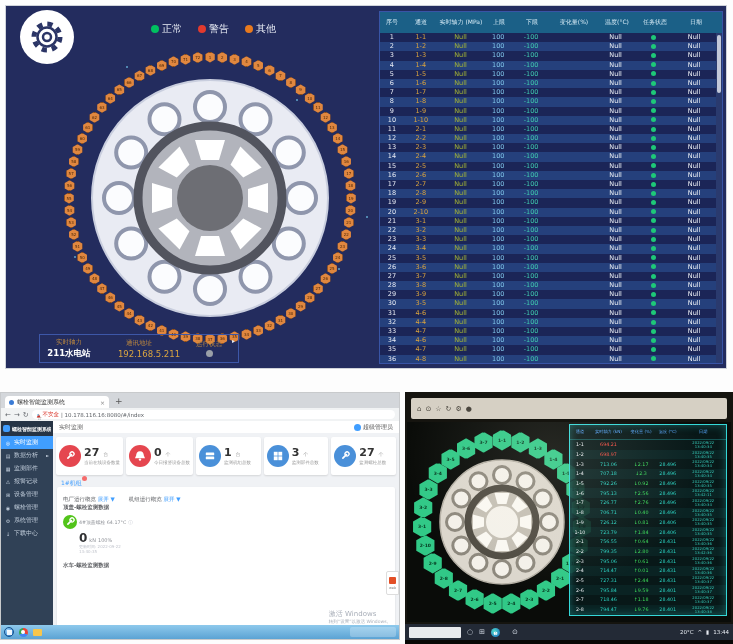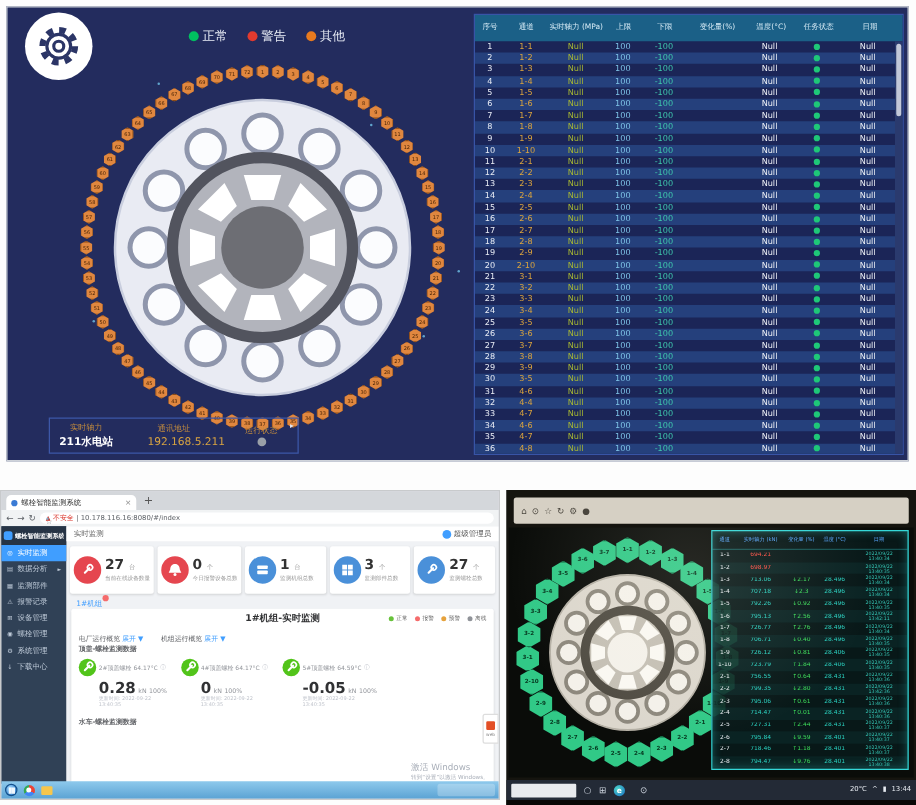--- a/index.html
+++ b/index.html
@@ -874,102 +874,41 @@
               </div>
             </div>
           </div>
 
         <div id="unit-tab">
           <span>1#机组</span>
           <i class="badge"></i>
         </div>
 
         <div id="big-card">
-          <div class="card-head">
-            <span class="ct">1#机组-实时监测</span>
-            <span id="card-legend">
-                <span class="cl-item">
-                  <i class="cl-dot" style="background: rgb(103, 194, 58);"></i>
-                  <span>正常</span>
-                </span>
-                <span class="cl-item">
-                  <i class="cl-dot" style="background: rgb(245, 108, 108);"></i>
-                  <span>报警</span>
-                </span>
-                <span class="cl-item">
-                  <i class="cl-dot" style="background: rgb(230, 162, 60);"></i>
-                  <span>预警</span>
-                </span>
-                <span class="cl-item">
-                  <i class="cl-dot" style="background: rgb(144, 147, 153);"></i>
-                  <span>离线</span>
-                </span>
-              </span>
-          </div>
           <div id="toggles">
               <span><span class="tg-label">电厂运行概览 </span><span class="tg-act">展开 ▼</span></span>
               <span><span class="tg-label">机组运行概览 </span><span class="tg-act">展开 ▼</span></span>
             </div>
           <div class="sec">顶盖-螺栓监测数据</div>
           <div class="sense-grid" id="sense1">
-              <div class="sense">
-                <div class="sense-top">
-                  <span class="sense-ic">
-                    <svg width="12" height="12" viewBox="0 0 10 10" fill="#fff">
-                      <g transform="rotate(45 5 5)">
-                        <rect x="4.3" y="2.6" width="1.4" height="5.6" rx=".7"></rect>
-                        <circle cx="5" cy="2.6" r="1.7" fill="none" stroke="#fff" stroke-width="1.1"></circle>
-                      </g>
-                    </svg>
-                  </span>
-                  <span class="sense-name">2#顶盖螺栓 64.17°C</span>
-                  <span class="sense-info">ⓘ</span>
-                </div>
-                <div class="sense-valrow">
-                  <span class="sense-val">0.28</span>
-                  <span class="sense-unit">kN</span>
-                  <span class="sense-pct">100%</span>
-                </div>
-                <div class="sense-time">更新时间: 2022-09-22<br>13:40:35</div>
-              </div>
               <div class="sense">
                 <div class="sense-top">
                   <span class="sense-ic">
                     <svg width="12" height="12" viewBox="0 0 10 10" fill="#fff">
                       <g transform="rotate(45 5 5)">
                         <rect x="4.3" y="2.6" width="1.4" height="5.6" rx=".7"></rect>
                         <circle cx="5" cy="2.6" r="1.7" fill="none" stroke="#fff" stroke-width="1.1"></circle>
                       </g>
                     </svg>
                   </span>
                   <span class="sense-name">4#顶盖螺栓 64.17°C</span>
                   <span class="sense-info">ⓘ</span>
                 </div>
                 <div class="sense-valrow">
                   <span class="sense-val">0</span>
-                  <span class="sense-unit">kN</span>
-                  <span class="sense-pct">100%</span>
-                </div>
-                <div class="sense-time">更新时间: 2022-09-22<br>13:40:35</div>
-              </div>
-              <div class="sense">
-                <div class="sense-top">
-                  <span class="sense-ic">
-                    <svg width="12" height="12" viewBox="0 0 10 10" fill="#fff">
-                      <g transform="rotate(45 5 5)">
-                        <rect x="4.3" y="2.6" width="1.4" height="5.6" rx=".7"></rect>
-                        <circle cx="5" cy="2.6" r="1.7" fill="none" stroke="#fff" stroke-width="1.1"></circle>
-                      </g>
-                    </svg>
-                  </span>
-                  <span class="sense-name">5#顶盖螺栓 64.59°C</span>
-                  <span class="sense-info">ⓘ</span>
-                </div>
-                <div class="sense-valrow">
-                  <span class="sense-val">-0.05</span>
                   <span class="sense-unit">kN</span>
                   <span class="sense-pct">100%</span>
                 </div>
                 <div class="sense-time">更新时间: 2022-09-22<br>13:40:35</div>
               </div>
             </div>
           <div class="sec">水车-螺栓监测数据</div>
 
         </div>
 

